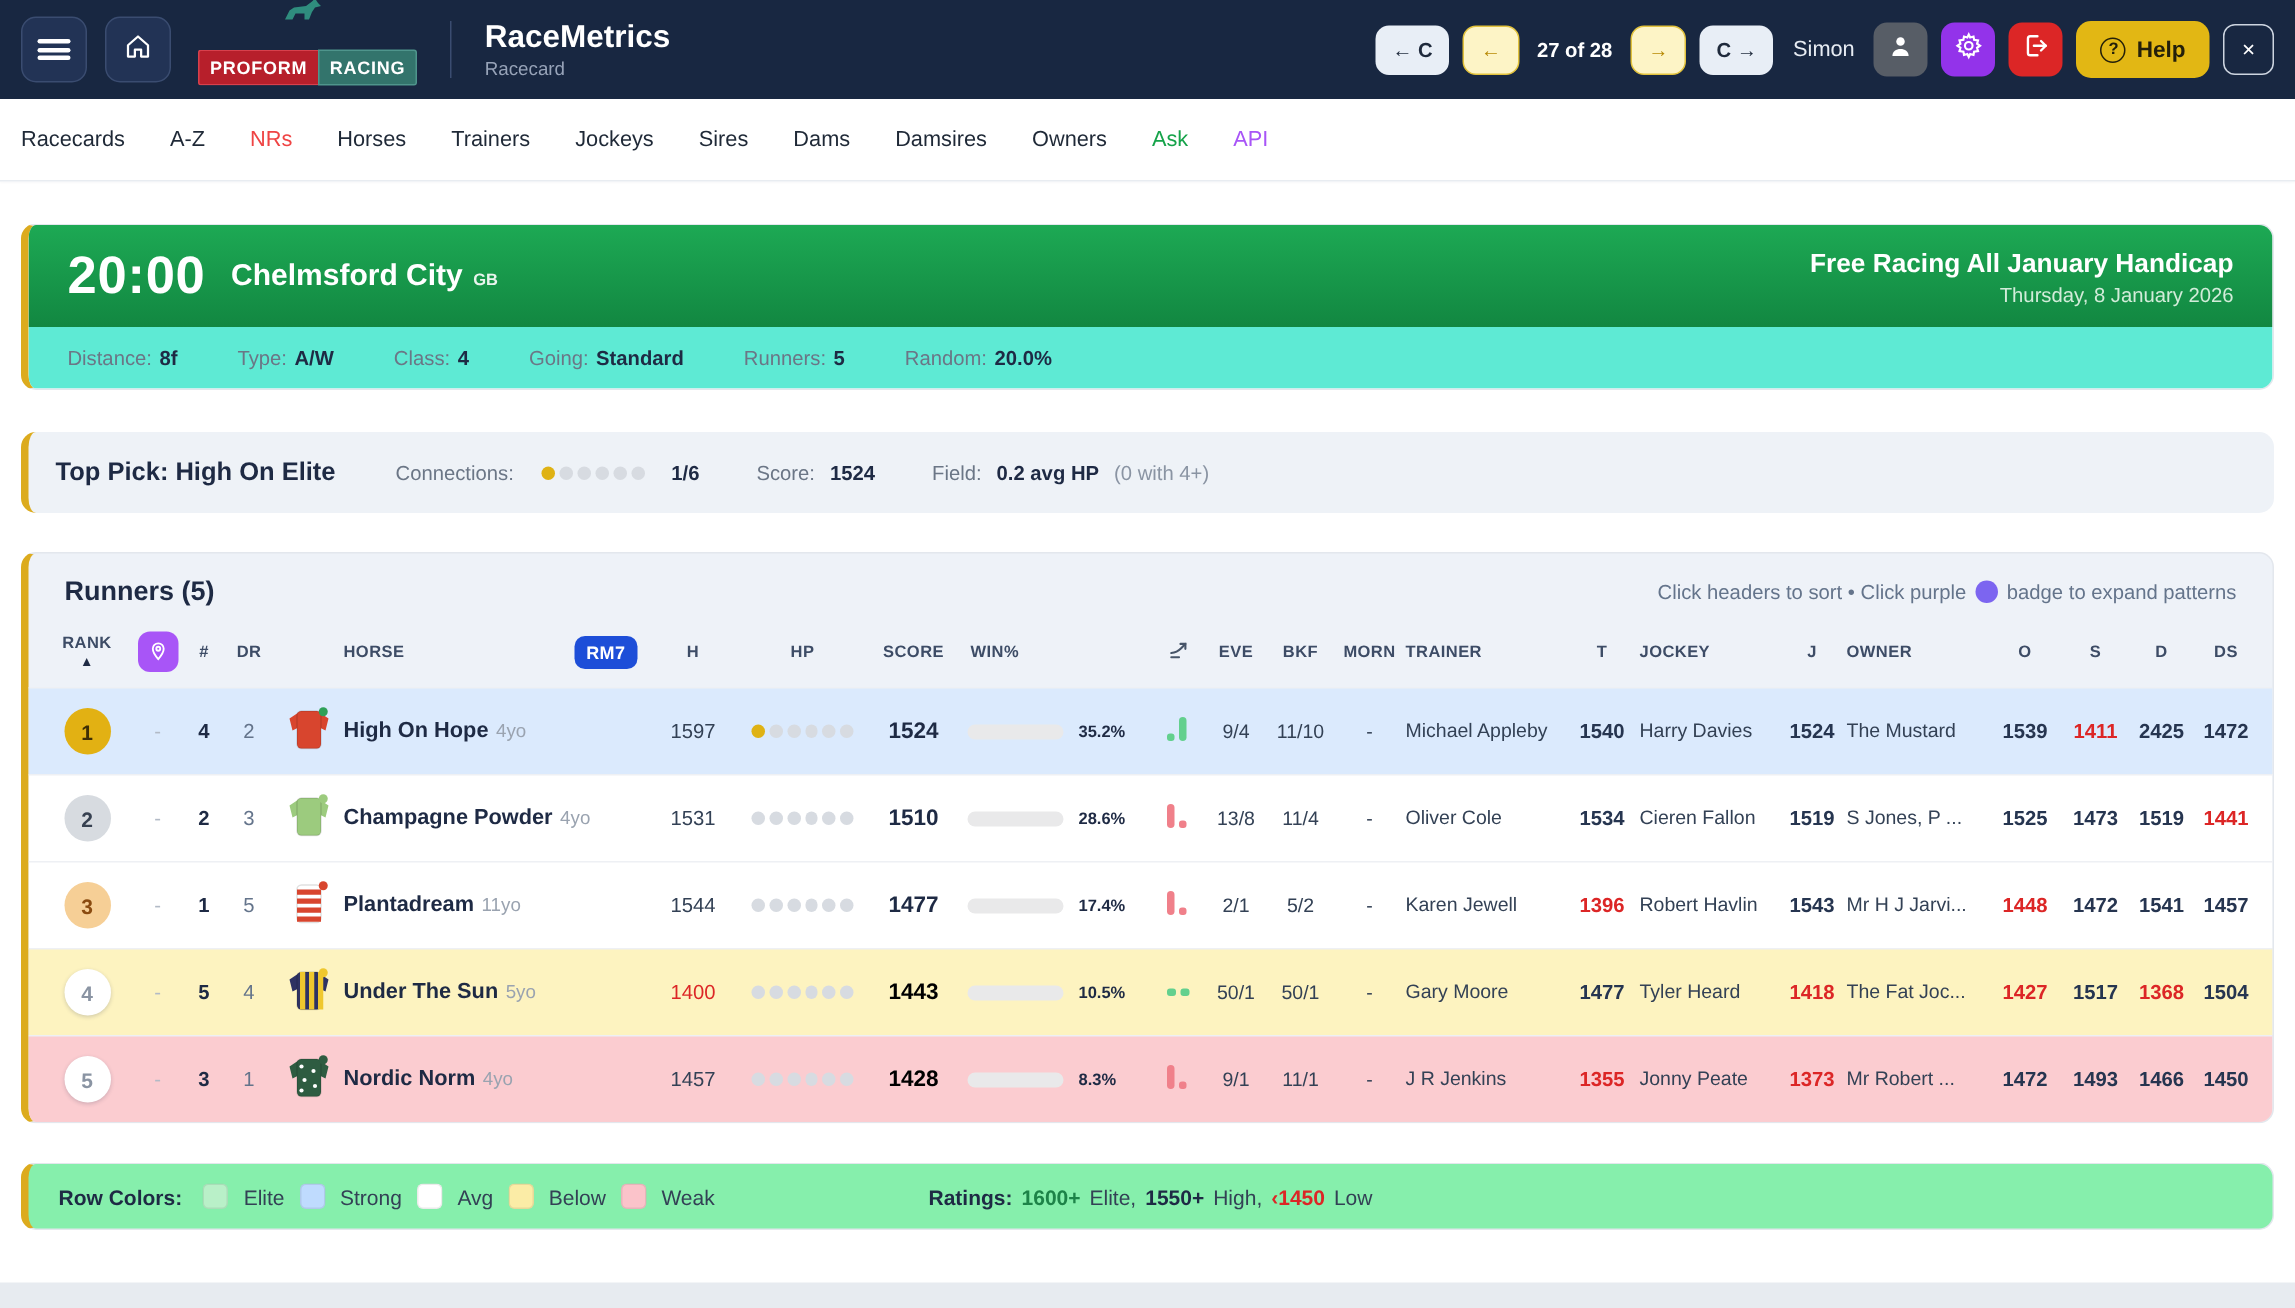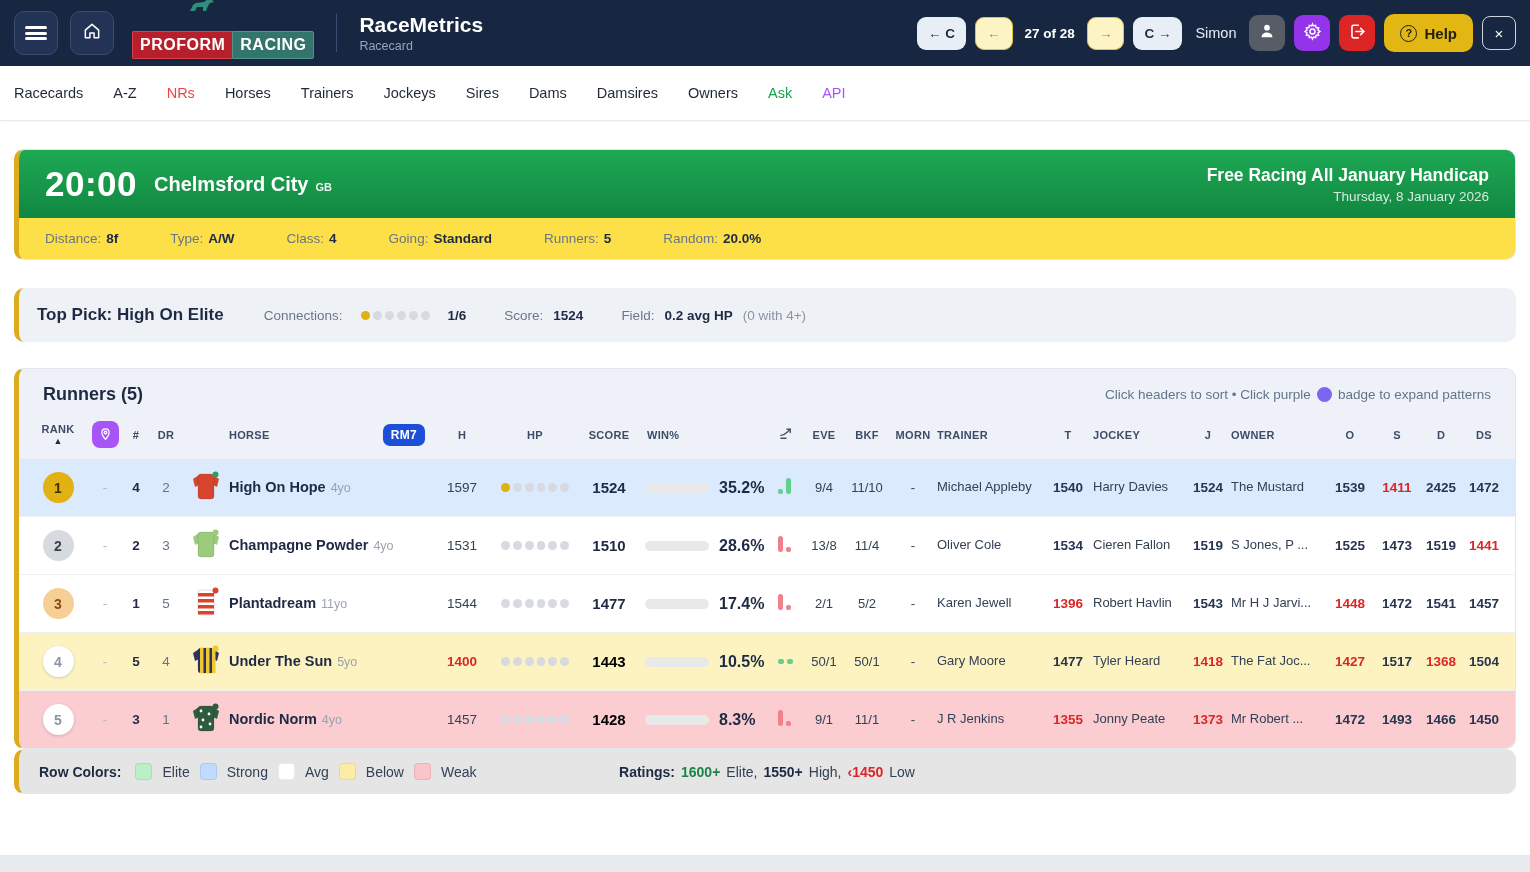--- a/index.html
+++ b/index.html
@@ -6,21 +6,21 @@
   html,body { width:1530px; height:872px; overflow:hidden; background:#ffffff;
     font-family:"Liberation Sans", sans-serif; color:#1e2a44; }
 
   
   .topbar { height:66px; background:#182741; display:flex; align-items:center; padding:0 14px; gap:12px; }
   .sq-btn { width:44px; height:44px; border-radius:10px; background:#223355; border:1px solid #3a4c70;
     display:flex; align-items:center; justify-content:center; cursor:pointer; flex:0 0 auto; }
   .burger span { display:block; width:22px; height:3px; background:#fff; border-radius:2px; margin:2.5px 0; }
   .logo-wrap { position:relative; margin-left:6px; display:flex; align-items:flex-end; }
   .logo-horse { position:absolute; top:-12px; left:54px; }
-  .logo-seg { font-size:16px; font-weight:bold; letter-spacing:.5px; color:#fff; padding:4px 7px;margin-top:23px; }
+  .logo-seg { font-size:12px; font-weight:bold; letter-spacing:.5px; color:#fff; padding:4px 7px;margin-top:23px; }
   .logo-seg.red { background:#b71f2b; border:1px solid #d8404c; border-right:none; border-radius:2px 0 0 2px; }
   .logo-seg.teal { background:#33746c; border:1px solid #4f958c; border-radius:0 2px 2px 0; }
   .vdiv { width:1px; height:38px; background:#3a4c70; margin:0 10px; }
   .app-title { color:#fff; font-size:21px; font-weight:bold; line-height:1.1; }
   .app-sub { color:#97a3b8; font-size:12.5px; margin-top:2px; }
   .topbar-right { margin-left:auto; display:flex; align-items:center; gap:9px; }
   .pill { height:33px; border-radius:9px; display:flex; align-items:center; justify-content:center;
     font-size:13.5px; font-weight:bold; cursor:pointer; padding:0 11px; }
   .pill.light { background:#e8eef6; color:#1e293b; }
   .pill.yellow { background:#fdf4c6; border:1.5px solid #e2c23c; color:#b88a06; }
@@ -47,21 +47,21 @@
   .card { border-left:5px solid #dcab1e; border-radius:10px; overflow:hidden; }
   .race-card { margin-top:28px; border:1px solid #e3e7ed; border-left:5px solid #dcab1e; }
   .race-green { background:linear-gradient(180deg,#1ca853,#13904372); background-color:#17a04a;
     background:linear-gradient(180deg,#1da954,#128741); color:#fff; display:flex; align-items:center; padding:0 26px; height:68px; }
   .race-time { font-size:35px; font-weight:bold; letter-spacing:.5px; }
   .race-course { font-size:20px; font-weight:bold; margin-left:17px; }
   .race-country { font-size:11px; font-weight:bold; margin-left:7px; opacity:.9; align-self:center; margin-top:6px; }
   .race-right { margin-left:auto; text-align:right; }
   .race-title { font-size:17.5px; font-weight:bold; }
   .race-date { font-size:13.5px; color:#d2ecd9; margin-top:3px; }
-  .race-details { background:#fde047; padding:13px 26px; display:flex; gap:52px; font-size:13.5px; }
+  .race-details { background:#5eead4; padding:13px 26px; display:flex; gap:40px; font-size:13.5px; }
   .detail-label { color:#6b7686; }
   .detail-value { font-weight:bold; color:#1e2a44; margin-left:5px; }
 
   .toppick-card { margin-top:28px; background:#eef2f7; padding:17px 18px; display:flex; align-items:center; gap:10px; }
   .tp-title { font-size:17px; font-weight:bold; color:#1e2a44; margin-right:30px; }
   .tp-label { font-size:13.5px; color:#6b7686; }
   .tp-strong { font-size:13.5px; font-weight:bold; color:#1e2a44; }
   .tp-note { font-size:13.5px; color:#8a94a3; }
   .dots { display:flex; gap:3px; margin:0 8px; }
   .dot { width:9px; height:9px; border-radius:50%; background:#d7dbe1; }
@@ -101,27 +101,27 @@
   .horse-cell { line-height:1.3; }
   .horse-name { font-size:14.5px; font-weight:bold; color:#1e2a44; }
   .horse-age { font-size:12.5px; color:#9aa3b0; margin-left:5px; }
   .val { font-weight:600; color:#263550; text-align:center; }
   .val.red { color:#dc2626; }
   .score { font-size:15px; font-weight:bold; color:#1e2a44; text-align:center; }
   .score.red { color:#000000; }
   .wincell { display:flex; align-items:center; gap:10px; padding-left:4px; }
   .wintrack { width:64px; height:10px; border-radius:5px; background:#e9e9ea; overflow:hidden; }
   .winfill { height:100%; border-radius:5px; }
-  .winpct { font-size:16px; font-weight:bold; color:#1e2a44; }
+  .winpct { font-size:11px; font-weight:bold; color:#1e2a44; }
   .namecol { font-size:13px; color:#334155; line-height:1.25; padding-right:6px; }
   .ellip { white-space:nowrap; overflow:hidden; text-overflow:ellipsis; }
   .oddcol { text-align:center; color:#334155; font-size:13px; }
 
   
-  .legend-card { background:#e5e5e5; border:1px solid #e3e7ed; border-left:5px solid #dcab1e;
+  .legend-card { margin-top:26px; background:#86efac; border:1px solid #e3e7ed; border-left:5px solid #dcab1e;
     display:grid; grid-template-columns:1fr auto 1fr; align-items:center; padding:13px 20px; }
   .legend-left { display:flex; align-items:center; gap:10px; font-size:14px; color:#334155; }
   .legend-label { font-weight:bold; color:#1e2a44; margin-right:4px; }
   .swatch { width:17px; height:17px; border-radius:4px; border:1px solid rgba(0,0,0,.08); }
   .ratings { display:flex; align-items:center; gap:6px; font-size:14px; color:#334155; }
   .seg-bold { font-weight:bold; color:#1e2a44; }
   .seg-green { font-weight:bold; color:#1d8348; }
   .seg-red { font-weight:bold; color:#dc2626; }
   .footer-strip { position:fixed; left:0; bottom:0; width:100%; height:17px; background:#e7ebf0; }
 </style>
@@ -467,21 +467,21 @@
           <div class="c"><svg width="34" height="34" viewBox="0 0 34 34">
     <path d="M10 6 L4 10 L6 18 L10 16 Z" fill="#2e3263"></path>
     <path d="M24 6 L30 10 L28 18 L24 16 Z" fill="#2e3263"></path>
     <rect x="9" y="5" width="16" height="25" rx="3" fill="#2e3263" stroke="rgba(0,0,0,.12)"></rect>
     <rect x="11" y="5" width="3.5" height="25" fill="#efc72e"></rect>
               <rect x="17" y="5" width="3.5" height="25" fill="#efc72e"></rect>
               <rect x="23" y="5" width="3.5" height="25" fill="#efc72e"></rect>
     <circle cx="26.5" cy="5.5" r="3" fill="#efc72e"></circle>
   </svg></div>
           <div class="horse-cell"><span class="horse-name">Under The Sun</span><span class="horse-age">5yo</span></div>
-          <div class="val red" style="font-weight: 700;">1400</div>
+          <div class="val red" style="font-weight: 400;">1400</div>
           <div class="c">
             <span class="dots" style="justify-content: center;">
               <span class="dot"></span>
               <span class="dot"></span>
               <span class="dot"></span>
               <span class="dot"></span>
               <span class="dot"></span>
               <span class="dot"></span>
             </span>
           </div>

